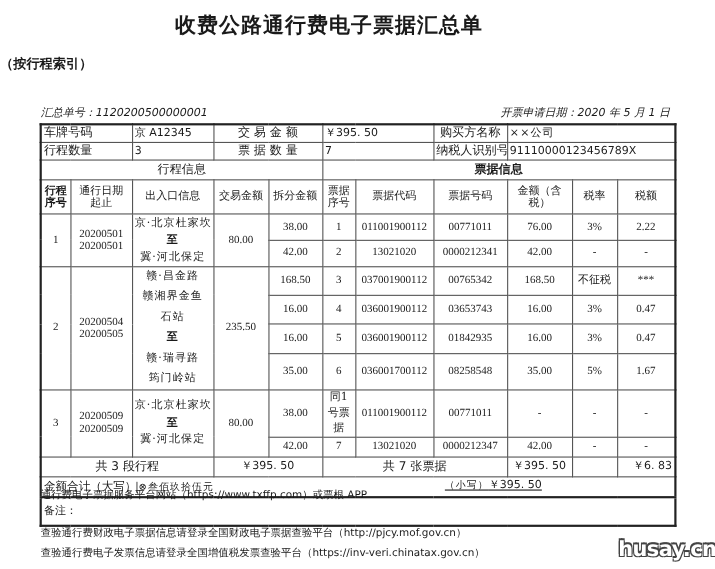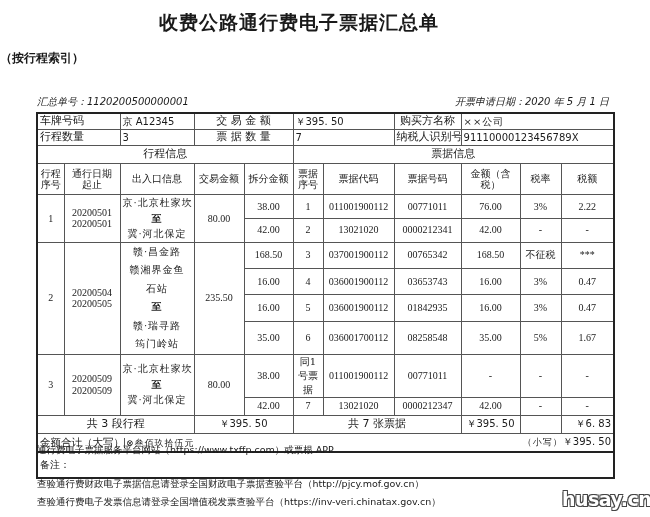--- a/index.html
+++ b/index.html
@@ -68,24 +68,24 @@
   <tr>
     <td colspan="2" class="lbl" style="text-align:left;font-size:11px;">行程数量</td>
     <td class="l">3</td>
     <td colspan="2" style="font-size:11px;">票 据 数 量</td>
     <td colspan="2" class="l">7</td>
     <td style="font-size:11px;">纳税人识别号</td>
     <td colspan="3" class="l">91110000123456789X</td>
   </tr>
   <tr>
     <td colspan="5" style="height:17px;font-size:11px;">行程信息</td>
-    <td colspan="6" style="font-size:11px;">票据信息</td>
+    <td colspan="6" style="font-size:11px;font-weight:bold;">票据信息</td>
   </tr>
   <tr class="hdr2">
-    <td class="wrap" style="padding:0;">行程序号</td>
+    <td class="wrap" style="padding:0;font-weight:bold;">行程序号</td>
     <td class="wrap" style="padding:0 6px;margin-left:43px;">通行日期起止</td>
     <td>出入口信息</td>
     <td>交易金额</td>
     <td>拆分金额</td>
     <td class="wrap" style="padding:0 3px;">票据序号</td>
     <td>票据代码</td>
     <td>票据号码</td>
     <td class="wrap" style="padding:0 8px;">金额（含税）</td>
     <td>税率</td>
     <td>税额</td>
@@ -204,21 +204,21 @@
     <td colspan="2">￥395. 50</td>
     <td colspan="3" style="font-size:11px;">共 7 张票据</td>
     <td>￥395. 50</td>
     <td></td>
     <td style="text-align:right;">￥6. 83</td>
   </tr>
   <tr class="tot">
     <td colspan="3" class="l" style="border-right:none;">
       <span style="font-size:10.5px;">金额合计（大写）</span><span class="kai" style="border-left:1px solid #555;padding-left:1px;">⊗叁佰玖拾伍元伍角</span>
     </td>
-    <td colspan="8" style="border-left:none;text-align:right;padding-left:92px;">
+    <td colspan="8" style="border-left:none;text-align:center;padding-left:92px;text-decoration:underline;">
       <span class="kai">（小写）</span><span>￥395. 50</span>
     </td>
   </tr>
   <tr>
     <td colspan="11" class="l" style="height:24px;border-top:2px solid #222;">备注：</td>
   </tr>
 </tbody>
   </table>
 
 <div class="footer" style="top:444px;">通行费电子票据服务平台网站（https://www.txffp.com）或票根 APP</div>

